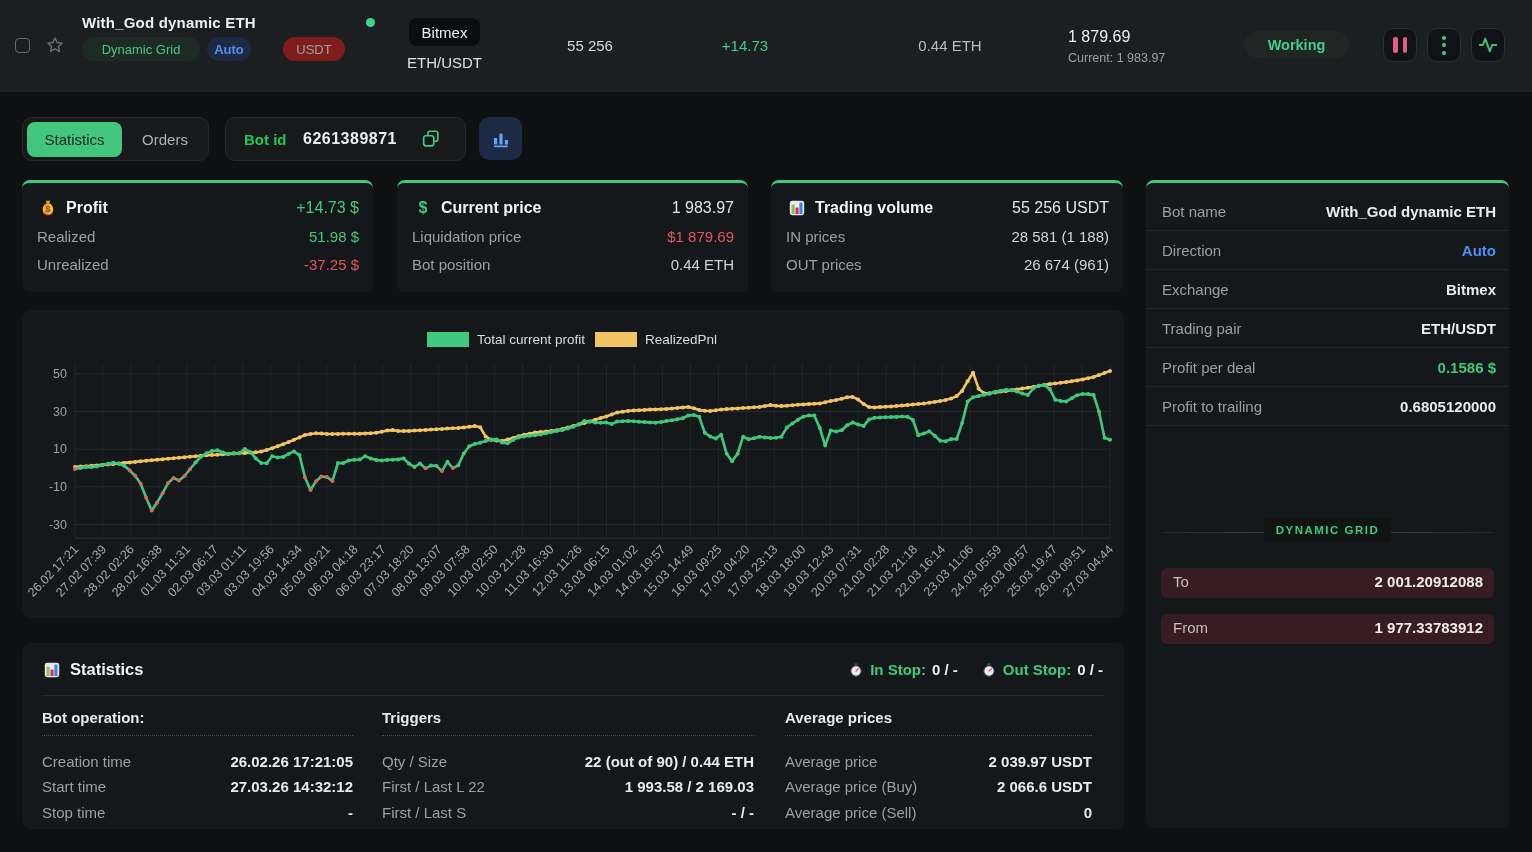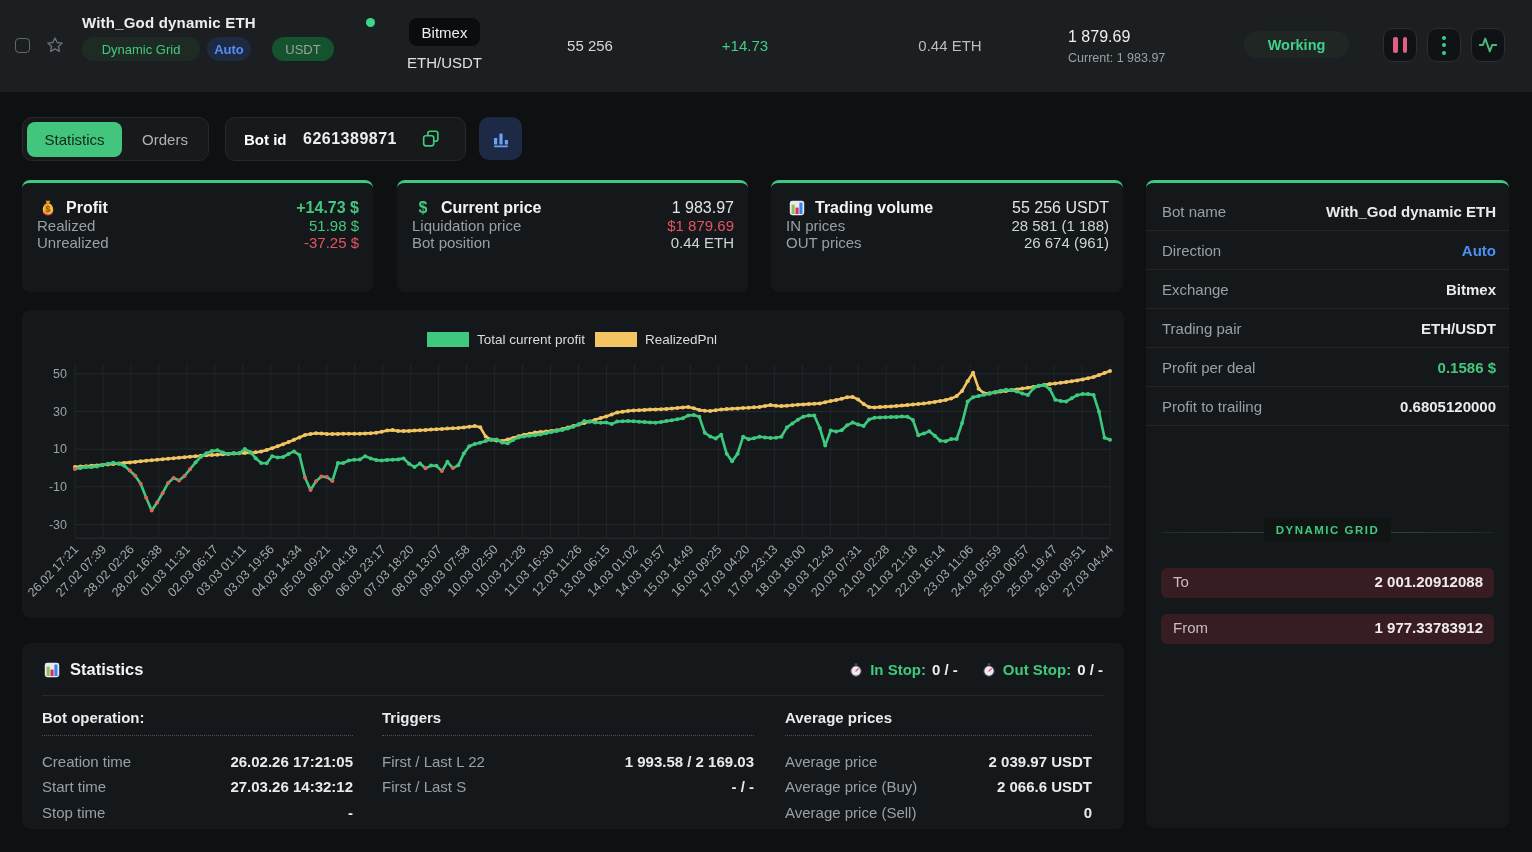--- a/index.html
+++ b/index.html
@@ -29,22 +29,22 @@
 .taborders{position:absolute;left:99px;top:0;width:86px;height:42px;color:#aeb3b6;font-size:15px;
 display:flex;align-items:center;justify-content:center}
 .botid{position:absolute;left:225px;top:117px;width:241px;height:44px;background:#17191b;
 border:1px solid #25292c;border-radius:10px}
 .chartbtn{position:absolute;left:479px;top:117px;width:43px;height:43px;background:#1c2a45;
 border-radius:10px;display:flex;align-items:center;justify-content:center}
 .card{position:absolute;background:#15181a;border-radius:8px;border-top:3px solid #3fc980}
 .chead{display:flex;align-items:center;padding:16px 14px 0 18px}
 .chead .ttl{font-size:16px;font-weight:700;color:#f1f3f4;margin-left:10px}
 .chead .val{margin-left:auto;font-size:16px;font-weight:400;color:#e2e5e7}
-.chead .val.green{font-weight:700}
-.crow{display:flex;align-items:center;padding:0 14px 0 15px;}
+.chead .val.green{font-weight:400}
+.crow{display:flex;align-items:center;padding:0 14px 0 15px;margin-top:11px}
 .crow .lb{font-size:15px;color:#98a0a6}
 .crow .vl{margin-left:auto;font-size:15px;color:#cfd4d7}
 .green{color:#42c87e!important}
 .red{color:#e35463!important}
 .blue{color:#4b8ff5!important}
 .irow{display:flex;align-items:center;height:39px;border-bottom:1px solid #222629;
 padding:0 13px 0 16px}
 .irow .lb{font-size:15px;color:#98a0a6}
 .irow .vl{margin-left:auto;font-size:15px;font-weight:700;color:#e9ecee}
 .dgwrap{position:absolute;left:16px;right:16px;top:335px;height:30px;text-align:center}
@@ -68,21 +68,21 @@
 <body>
 
 <div class="topbar">
   <div class="cbx"></div>
   <div class="abs" style="left:45px;top:35px"><svg width="20" height="20" viewBox="0 0 24 24" fill="none" stroke="#6c7176" stroke-width="1.6" stroke-linejoin="round">
         <path d="M12 3.6l2.6 5.4 6 .7-4.5 4.1 1.2 5.9-5.3-3-5.3 3 1.2-5.9-4.5-4.1 6-.7z"></path>
       </svg></div>
   <div class="title">With_God dynamic ETH</div>
   <div class="pill" style="left:82px;width:118px;background:#1e2a24;color:#45c87e">Dynamic Grid</div>
   <div class="pill" style="left:207px;width:44px;background:#1d2a42;color:#538ff5;font-weight:700">Auto</div>
-  <div class="pill" style="left:272px;width:62px;background:#14532d;color:#9ba1a5">USDT</div>
+  <div class="pill" style="left:283px;width:62px;background:#7f1d1d;color:#9ba1a5">USDT</div>
   <div class="dot"></div>
   <div class="bmx">Bitmex</div>
   <div class="ethusdt">ETH/USDT</div>
   <div class="num" style="left:530px;color:#d5d8da">55 256</div>
   <div class="num" style="left:685px;color:#3fcf86">+14.73</div>
   <div class="num" style="left:890px;color:#b9bdc0">0.44 ETH</div>
   <div class="pricewrap">
     <div class="price1">1 879.69</div>
     <div class="price2">Current: 1 983.97</div>
   </div>
@@ -105,21 +105,21 @@
         <path d="M3 12h3.5l2.5-7 5 14 2.5-7H21"></path>
       </svg>
     </div>
 </div>
 
 <div class="tabs">
   <div class="tabact">Statistics</div>
   <div class="taborders">Orders</div>
 </div>
 <div class="botid">
-  <span class="abs" style="left:18px;top:13px;font-size:15px;font-weight:700;color:#ffffff">Bot id</span>
+  <span class="abs" style="left:18px;top:13px;font-size:15px;font-weight:700;color:#22c55e">Bot id</span>
   <span class="abs" style="left:77px;top:12px;font-size:16px;font-weight:700;color:#eceeef;letter-spacing:.5px">6261389871</span>
   <span class="abs" style="left:194px;top:10px"><svg width="22" height="22" viewBox="0 0 24 24" fill="none" stroke="#3ecb82" stroke-width="1.8">
         <rect x="8.5" y="3.5" width="11" height="11" rx="2.5"></rect>
         <rect x="4" y="8.5" width="11" height="11" rx="2.5" fill="#15181a"></rect>
       </svg></span>
 </div>
 <div class="chartbtn">
     <svg width="20" height="20" viewBox="0 0 20 20" fill="#69a1f4">
       <rect x="3" y="9" width="3.2" height="6.5" rx="0.6"></rect>
       <rect x="8.4" y="4.5" width="3.2" height="11" rx="0.6"></rect>
@@ -745,20 +745,24 @@
         <span class="vl">27.03.26 14:32:12</span>
       </div>
       <div class="srow">
         <span class="lb">Stop time</span>
         <span class="vl">-</span>
       </div>
     </div>
     <div class="scol" style="left:360px;width:372px">
       <h4>Triggers</h4>
       <div class="srow">
+        <span class="lb">Qty / Size</span>
+        <span class="vl">22 (out of 90) / 0.44 ETH</span>
+      </div>
+      <div class="srow">
         <span class="lb">First / Last L 22</span>
         <span class="vl">1 993.58 / 2 169.03</span>
       </div>
       <div class="srow">
         <span class="lb">First / Last S</span>
         <span class="vl">- / -</span>
       </div>
     </div>
     <div class="scol" style="left:763px;width:307px">
       <h4>Average prices</h4>

